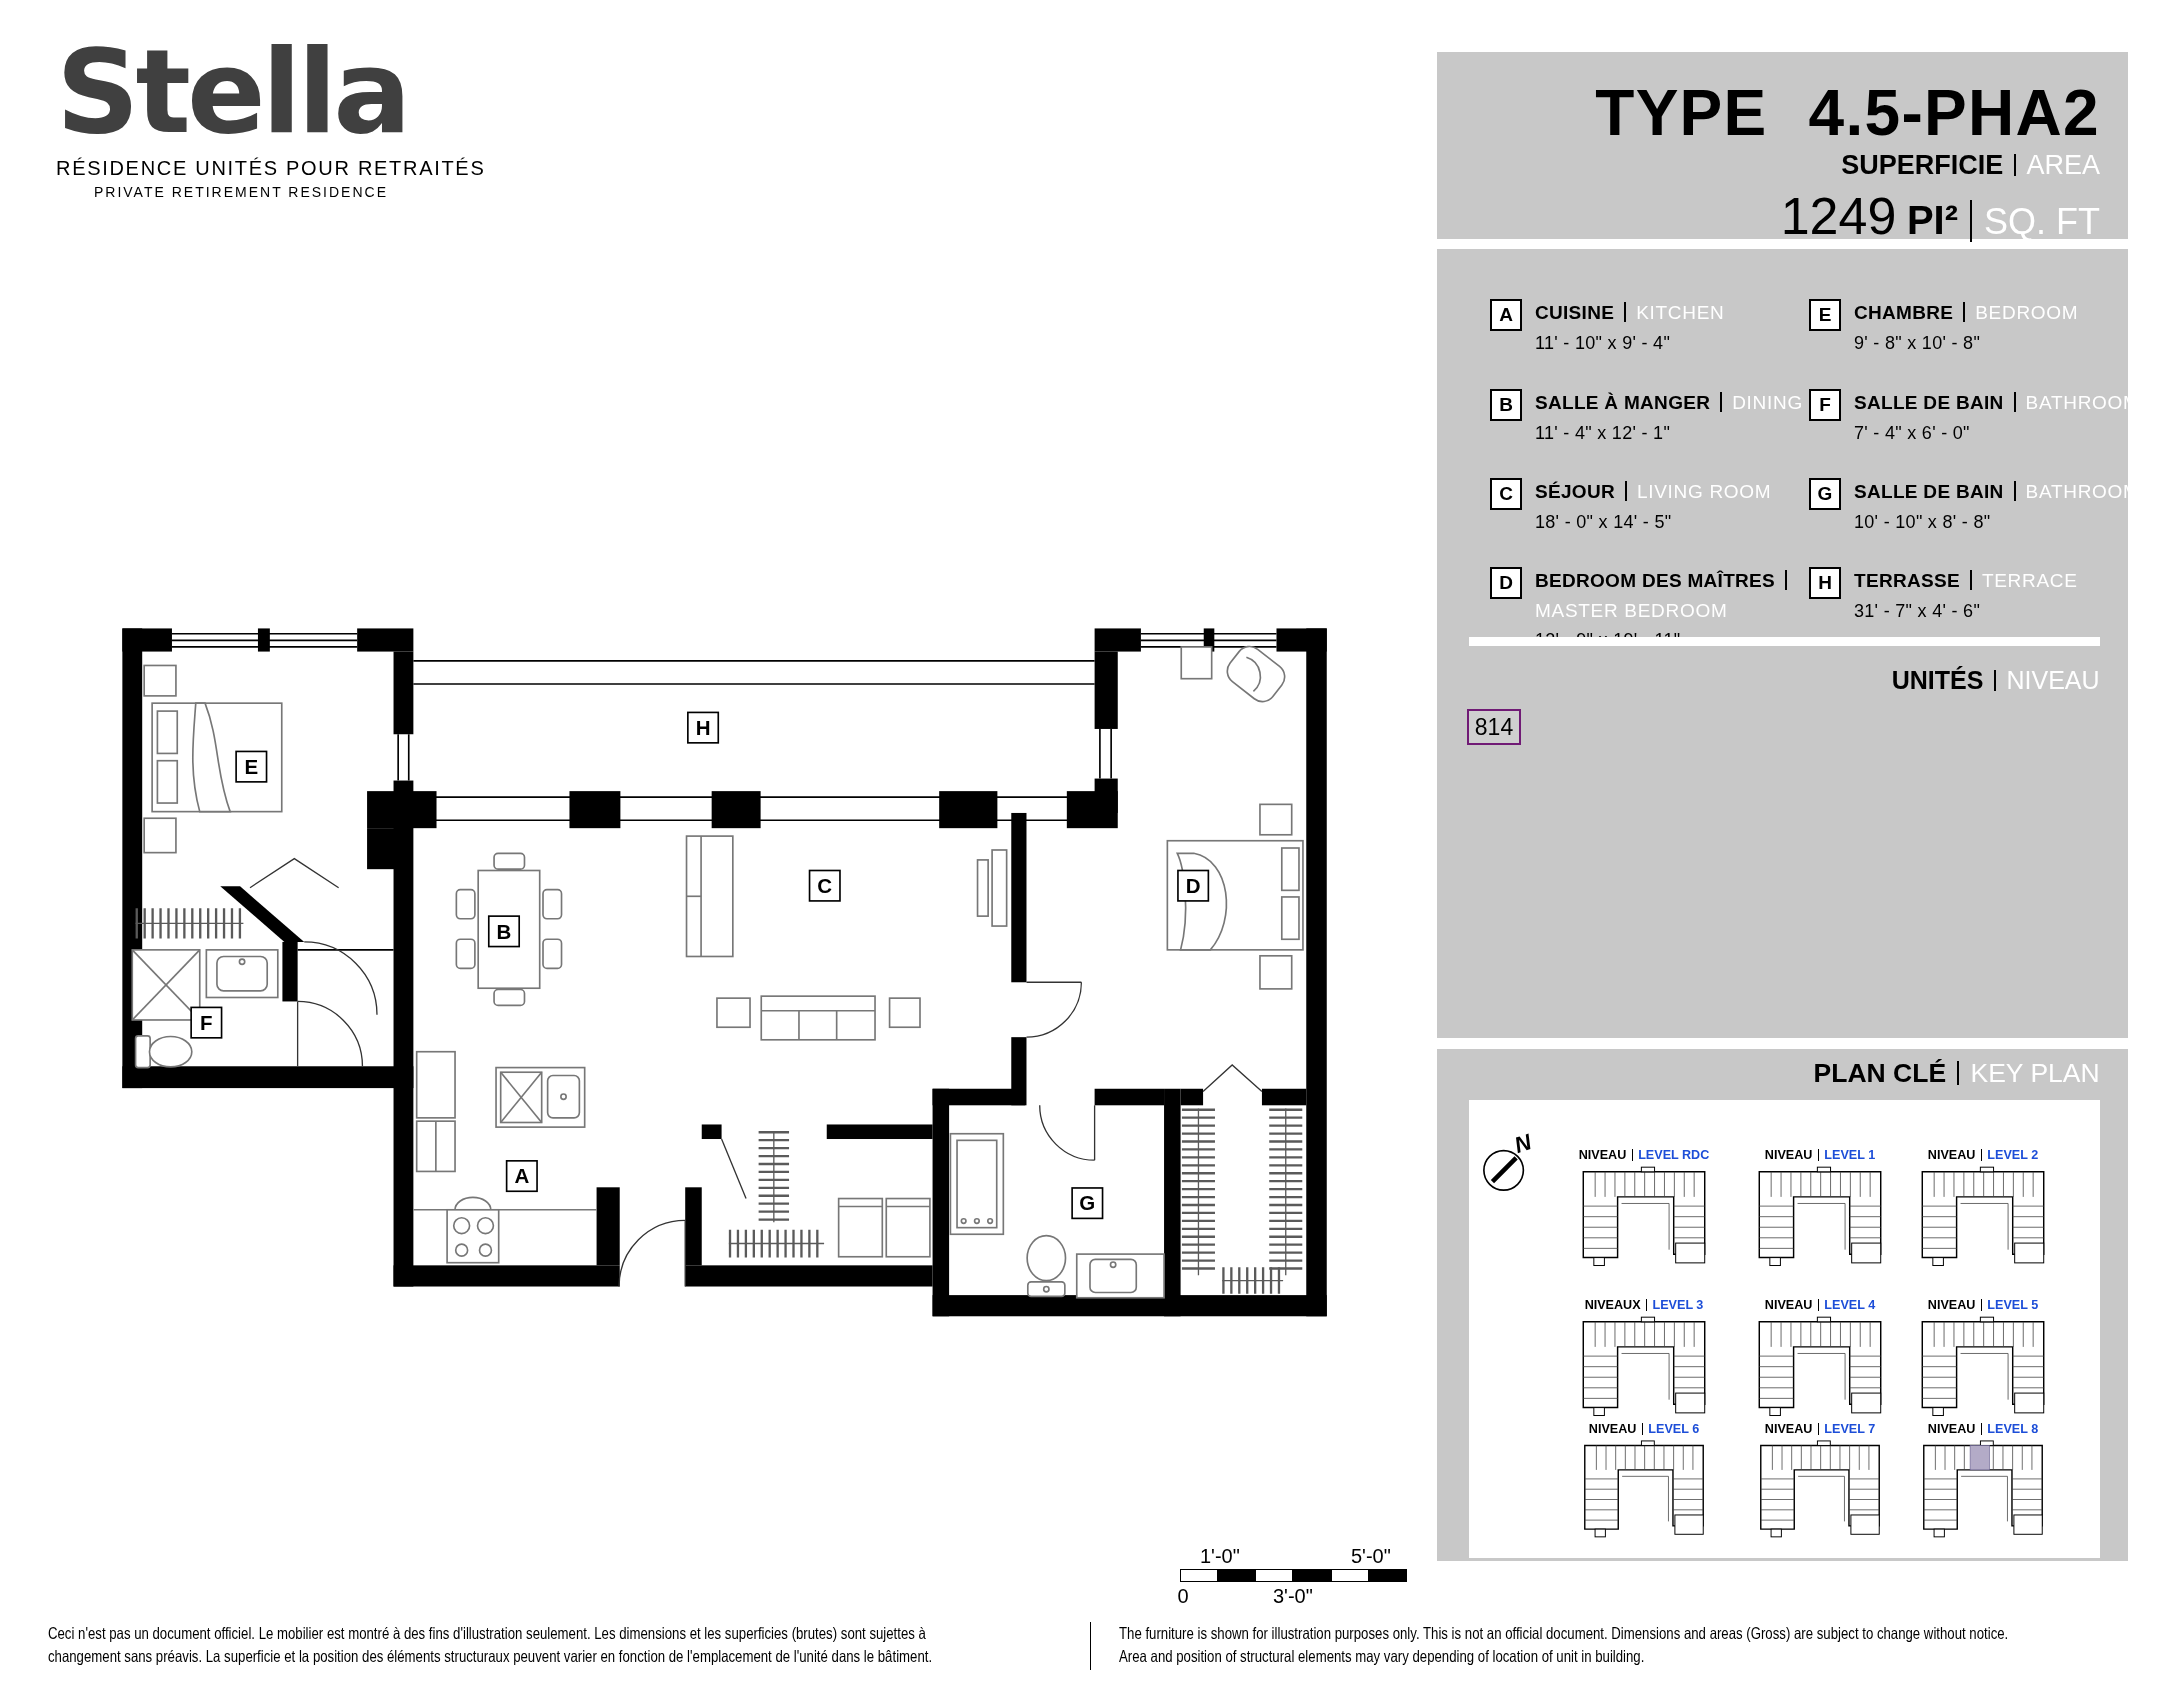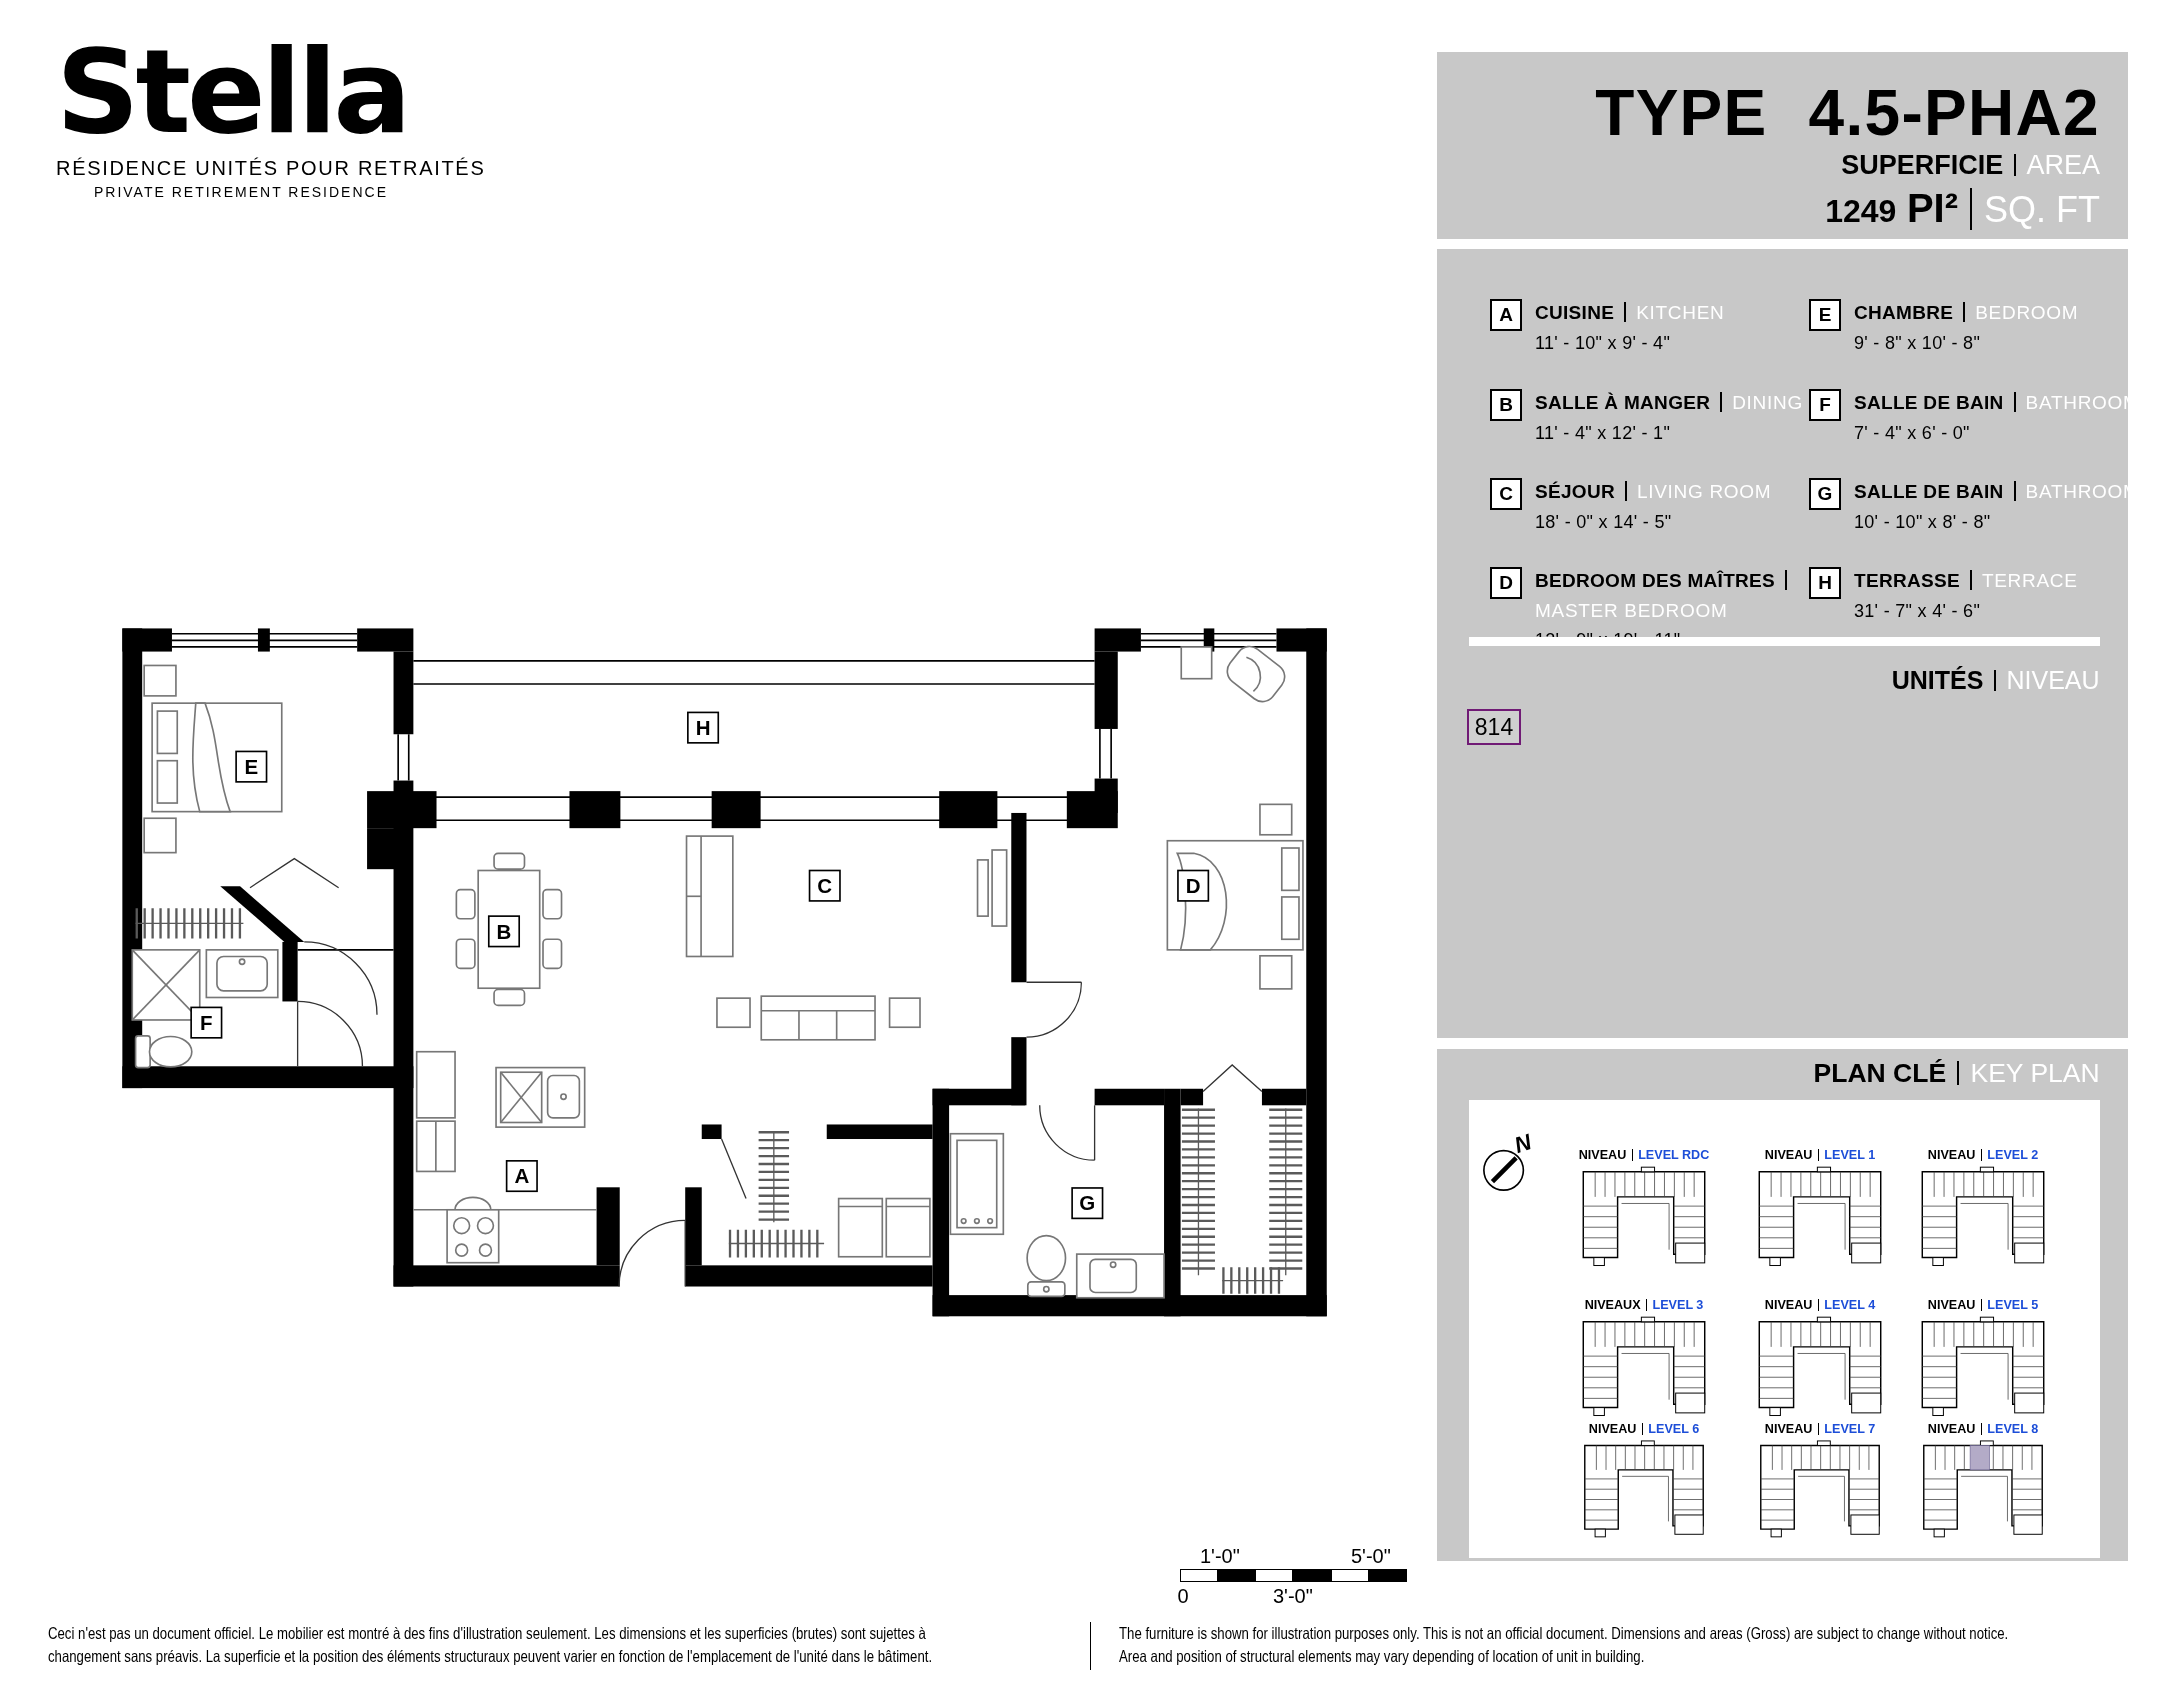--- a/index.html
+++ b/index.html
@@ -3,40 +3,40 @@
 <meta charset="utf-8">
 <style>
   html,body{margin:0;padding:0;background:#fff;}
   .page{position:relative;width:2183px;height:1687px;background:#fff;overflow:hidden;
         font-family:"Liberation Sans",sans-serif;color:#000;}
   .abs{position:absolute;}
 
   
   .logo{position:absolute;left:56px;top:36px;width:370px;}
   .logo-name{font-family:"DejaVu Sans",sans-serif;font-size:116px;line-height:112px;
-             font-weight:600;color:#000000;letter-spacing:-4px;}
+             font-weight:600;color:#404040;letter-spacing:-4px;}
   .logo-tag1{font-size:20px;letter-spacing:1.7px;font-weight:500;margin-top:9.3px;white-space:nowrap;}
   .logo-tag2{font-size:14px;letter-spacing:2px;font-weight:500;margin-top:4px;text-align:center;white-space:nowrap;}
 
   
   .panel{position:absolute;left:1437px;width:691px;background:#c8c8c8;}
   .header-panel{top:52px;height:187px;}
   .legend-panel{top:249px;height:789px;}
   .keyplan-panel{top:1049px;height:512px;}
 
   .hdr-title{position:absolute;right:28px;top:24px;white-space:nowrap;
              font-weight:700;font-size:64px;letter-spacing:1.3px;}
   .hdr-title .gap{display:inline-block;width:41px;}
   .hdr-sub1{position:absolute;right:28px;top:98px;white-space:nowrap;font-size:27px;}
   .hdr-sub2{position:absolute;right:28px;top:134px;white-space:nowrap;font-size:38px;}
   .w{color:#fff;}
   .vbar{display:inline-block;vertical-align:middle;background:#000;width:2px;height:22.5px;margin:0 10.6px 4px 10.6px;}
   .vbar.big{height:42px;margin:0 12px 5.3px 12px;}
   .hdr-sub1 .fr{font-weight:700;}
-  .hdr-sub2 .num{font-weight:700;font-size:32px;}
+  .hdr-sub2 .num{font-weight:400;font-size:52px;}
   .hdr-sub2 .pi{font-weight:700;font-size:40px;}
   .hdr-sub2 .w{font-size:36px;}
 
   
   .leg-row{position:absolute;white-space:nowrap;}
   .letter-box{position:absolute;left:0;top:0;width:28px;height:28px;background:#fff;
               border:2px solid #000;text-align:center;line-height:28px;font-weight:700;font-size:19px;}
   .leg-text{position:absolute;left:45px;top:2.6px;}
   .leg-line{font-size:19px;font-weight:700;letter-spacing:0.3px;}
   .leg-line .bar{display:inline-block;vertical-align:middle;background:#000;width:2px;height:20px;margin:0 10px 3.3px 10px;}

